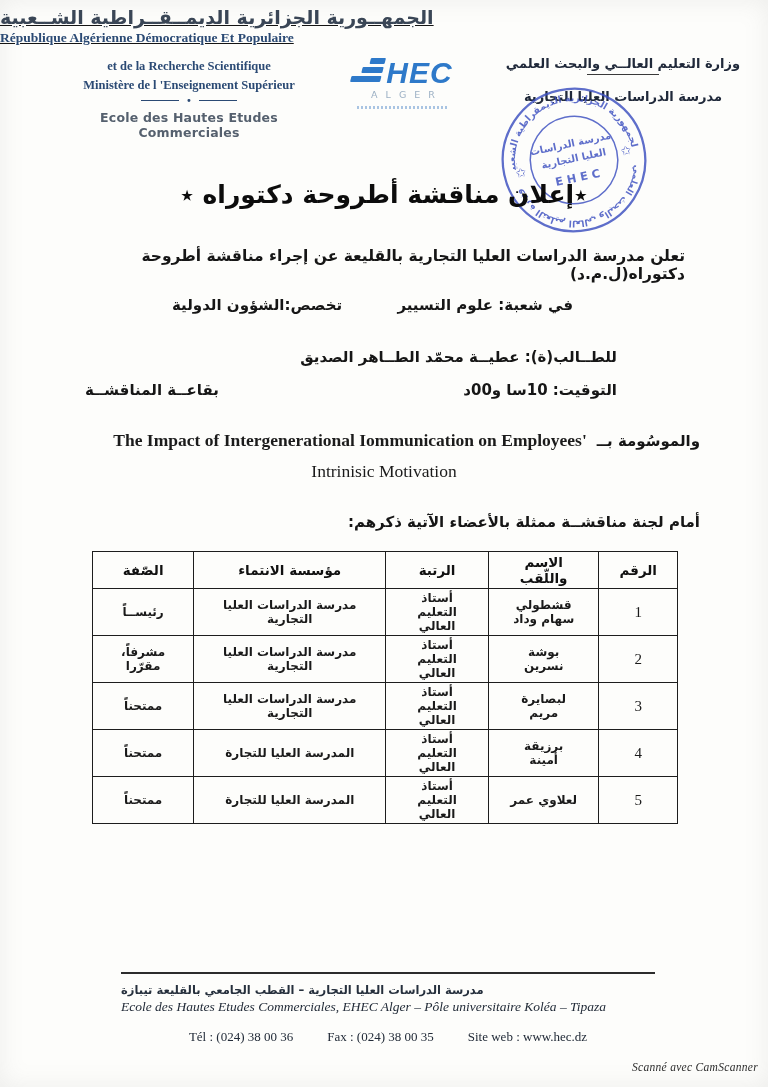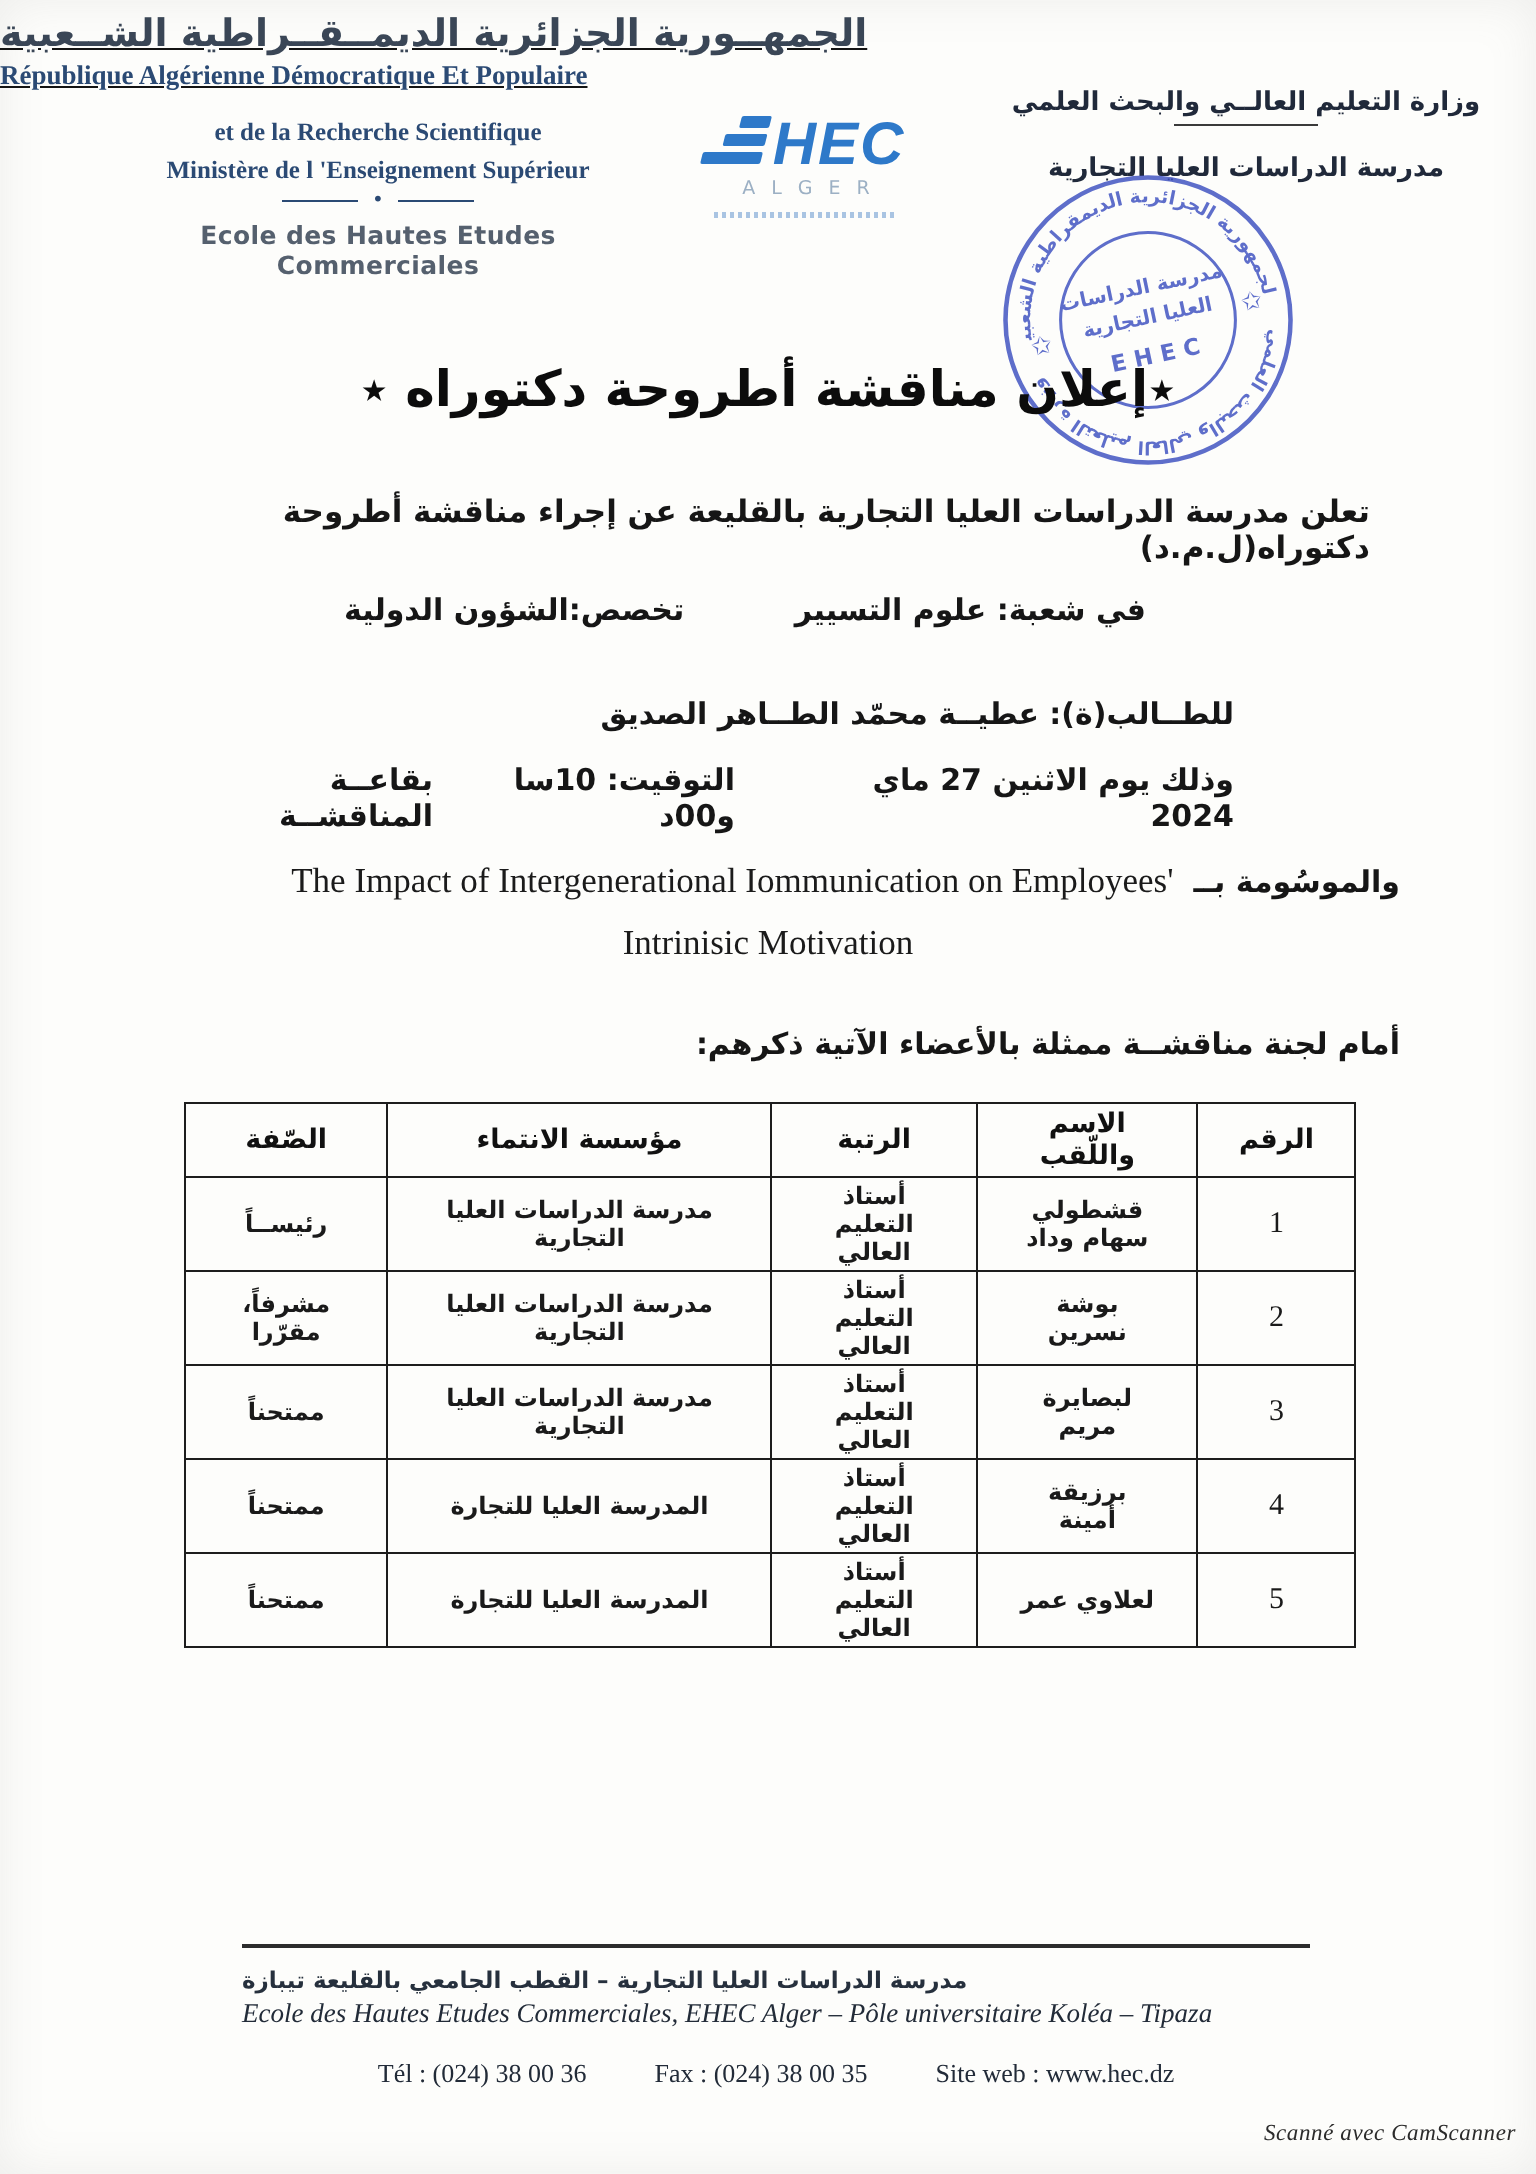--- a/index.html
+++ b/index.html
@@ -22,39 +22,39 @@
   .logo-row{display:flex;align-items:flex-end;justify-content:center;}
   .logo-e{display:inline-flex;flex-direction:column;align-items:flex-end;gap:3px;margin:0 3px 4px 0;transform:skewX(-14deg);}
   .logo-e i{display:block;height:6px;background:#2e79c9;border-radius:1px;}
   .logo-e i:nth-child(1){width:15px}.logo-e i:nth-child(2){width:21px}.logo-e i:nth-child(3){width:30px}
   .logo-hec{font-family:"Liberation Sans",sans-serif;font-size:30px;line-height:.9;font-weight:bold;
             font-style:italic;color:#2e79c9;letter-spacing:1px;}
   .logo-alger{font-size:9.5px;letter-spacing:8px;color:#9cb0c4;margin-top:3px;padding-left:8px;}
   .logo-tagline{height:3px;width:92px;margin:6px auto 0;
             background:repeating-linear-gradient(90deg,#a9c4e2 0 2px,transparent 2px 4px);}
   
-  .right-block{position:absolute;right:16px;top:44px;width:258px;direction:rtl;text-align:center;}
+  .right-block{position:absolute;right:16px;top:56px;width:258px;direction:rtl;text-align:center;}
   .min-ar{font-size:13px;font-weight:600;color:#20293a;}
   .min-ar-underline{width:72px;border-top:1.4px solid #3a3a3a;margin:3px auto 0;}
   .school-ar{font-size:13px;font-weight:bold;color:#20293a;margin-top:14px;}
   
   .stamp{position:absolute;left:497px;top:84px;width:154px;height:152px;
          transform:rotate(-12deg);opacity:.82;pointer-events:none;}
   
   .doc-title{position:absolute;top:180px;left:0;width:100%;text-align:center;direction:rtl;
              font-size:25px;font-weight:bold;color:#0c0c0c;}
   
   .p{direction:rtl;font-weight:bold;font-size:15px;color:#161616;position:absolute;}
   .p-intro{top:247px;right:83px;left:95px;text-align:right;font-size:15.5px;}
   .p-branch{top:296px;right:195px;left:172px;display:flex;justify-content:space-between;}
   .p-student{top:348px;right:151px;left:95px;text-align:right;}
   .p-date{top:381px;right:151px;left:85px;display:flex;justify-content:space-between;}
   .date-group{display:flex;gap:26px;}
   .p-thesis{top:430px;right:68px;left:90px;display:flex;gap:10px;align-items:baseline;}
-  .thesis-en{direction:ltr;font-family:"Liberation Serif",serif;font-weight:normal;font-size:17.5px;
+  .thesis-en{direction:ltr;font-family:"Liberation Serif",serif;font-weight:bold;font-size:17.5px;
              color:#1b1b1b;white-space:nowrap;}
   .p-thesis2{top:461px;left:0;width:100%;text-align:center;font-family:"Liberation Serif",serif;
              font-weight:normal;font-size:17.5px;direction:ltr;color:#1b1b1b;}
   .p-committee{top:513px;right:68px;left:95px;text-align:right;}
   
   .jury{position:absolute;top:551px;left:92px;width:586px;direction:rtl;border-collapse:collapse;}
   .jury th,.jury td{border:1px solid #1d1d1d;text-align:center;vertical-align:middle;padding:2px 20px;}
   .jury{border:1.6px solid #1d1d1d;}
   .jury th{font-size:13.5px;font-weight:bold;height:29px;color:#111;}
   .jury td{font-size:12px;font-weight:bold;height:26px;color:#1a1a1a;}
@@ -139,21 +139,20 @@
 
   <div class="p p-branch">
     <span>في شعبة: علوم التسيير</span>
     <span>تخصص:الشؤون الدولية</span>
   </div>
 
   <div class="p p-student">للطــالب(ة): عطيــة محمّد الطــاهر الصديق</div>
 
   <div class="p p-date">
     <span class="date-group">
-      <span>وذلك يوم الاثنين 27 ماي 2024</span>
       <span>التوقيت: 10سا و00د</span>
     </span>
     <span>بقاعــة المناقشــة</span>
   </div>
 
   <div class="p p-thesis">
     <span>والموسُومة بــ</span>
     <span class="thesis-en">The Impact of  Intergenerational Iommunication on Employees'</span>
   </div>
   <div class="p p-thesis2">Intrinisic Motivation</div>

